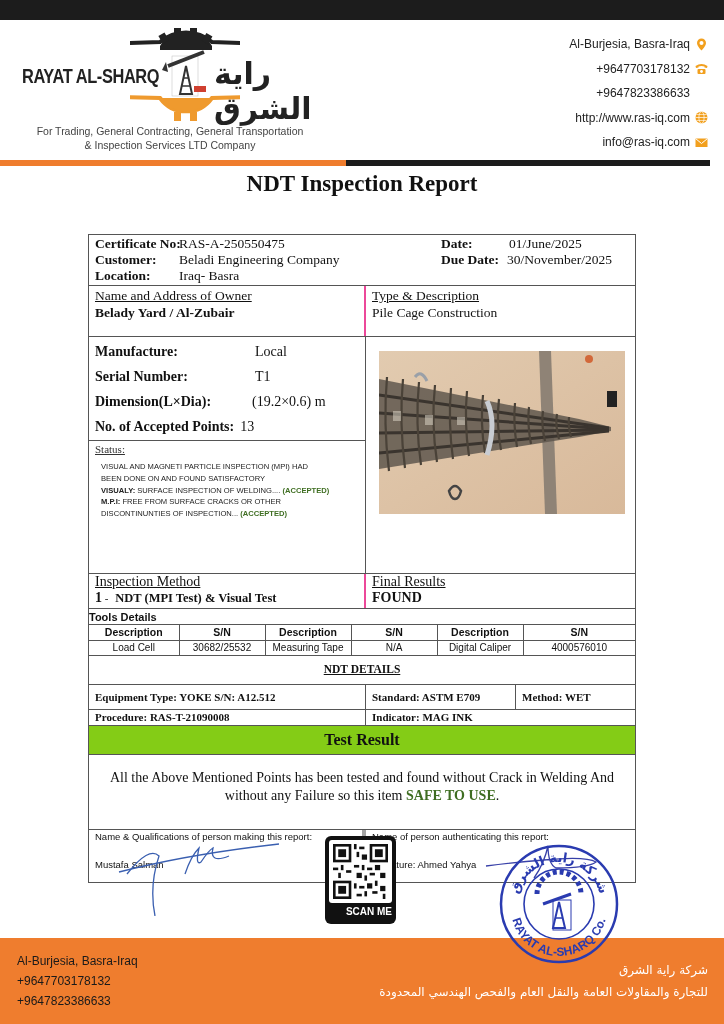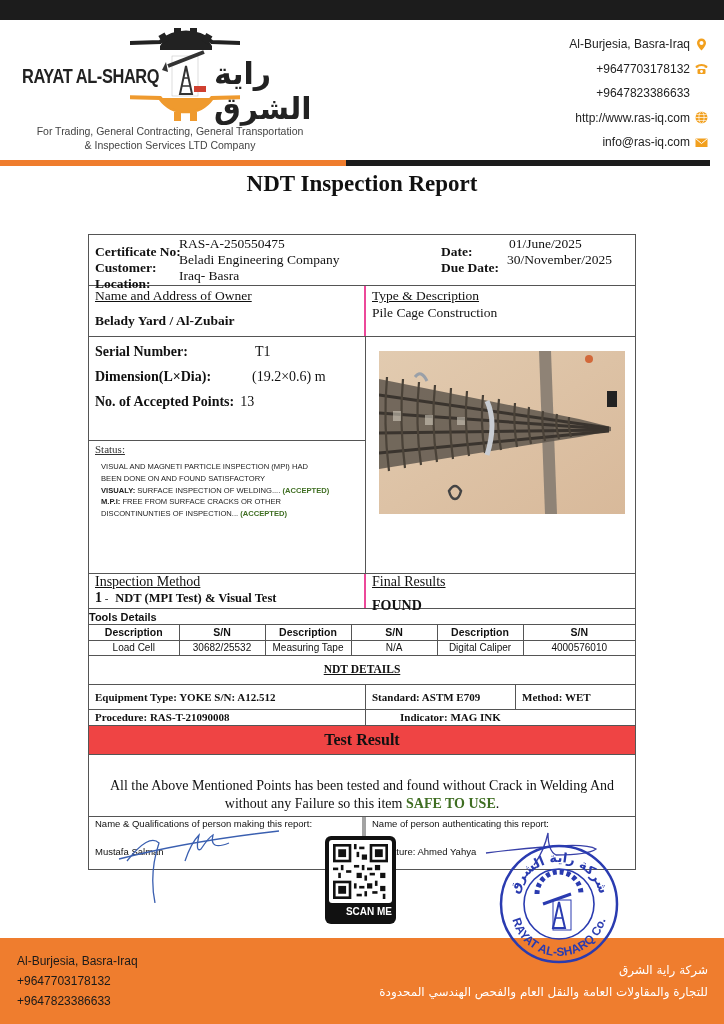--- a/index.html
+++ b/index.html
@@ -21,21 +21,21 @@
 
   .sep-orange { position: absolute; left: 0; top: 160px; width: 346px; height: 6px; background: #ef7d2e; }
   .sep-black { position: absolute; left: 346px; top: 160px; width: 364px; height: 6px; background: #1c1c1c; }
 
   .title { position: absolute; left: 0; top: 171px; width: 724px; text-align: center; font-weight: bold; font-size: 23px; color: #111; }
 
   
   .report { position: absolute; left: 88px; top: 234px; width: 548px; border: 1px solid #555; font-size: 13.5px; }
   .row { position: relative; border-bottom: 1px solid #555; }
   .row:last-child { border-bottom: none; }
-  .b { font-weight: bold; margin-top: 8px; }
+  .b { font-weight: bold; }
   .u { text-decoration: underline; }
 
   .cert { height: 51px; padding: 1px 6px; line-height: 16px; }
   .cert .l { position: absolute; left: 6px; }
   .cert .lv { position: absolute; left: 90px; }
   .cert .r { position: absolute; left: 352px; }
   .cert .rv { position: absolute; left: 420px; }
 
   .split { display: flex; }
   .split > .cell { border-right: 2px solid #ec4899; }
@@ -64,22 +64,22 @@
   .tools-table th:last-child, .tools-table td:last-child { border-right: none; }
   .tools-table th { font-weight: bold; font-size: 10.5px; border-bottom: 1px solid #555; }
 
   .ndt-head { height: 29px; text-align: center; font-weight: bold; font-size: 11.5px; line-height: 27px; text-decoration: underline; }
   .ndt-row { height: 25px; display: flex; font-weight: bold; font-size: 11px; }
   .ndt-row .cell { padding: 0 6px; line-height: 24px; border-right: 1px solid #555; }
   .ndt-row .cell:last-child { border-right: none; }
   .ndt-row2 { height: 16px; }
   .ndt-row2 .cell { line-height: 15px; }
 
-  .tr-head { height: 29px; background: #ef4444; text-align: center; font-weight: bold; font-size: 16px; line-height: 28px; }
-  .tr-body { height: 62px; text-align: center; font-size: 14px; line-height: 18px; padding-top: 22px; }
+  .tr-head { height: 29px; background: #84cc16; text-align: center; font-weight: bold; font-size: 16px; line-height: 28px; }
+  .tr-body { height: 75px; text-align: center; font-size: 14px; line-height: 18px; padding-top: 14px; }
   .tr-body .green { font-weight: bold; color: #3f6e22; }
 
   .sig { height: 52px; display: flex; font-family: "Liberation Sans", sans-serif; font-size: 9.5px; }
   .sig .cell { padding: 1px 6px; position: relative; border-right: 4px solid #a3a3a3; }
   .sig .cell:last-child { border-right: none; }
   .sig .name { position: absolute; left: 6px; top: 29px; }
   .sig svg { position: absolute; pointer-events: none; }
 
   
   .qr { position: absolute; left: 325px; top: 836px; width: 71px; height: 88px; background: #111; border-radius: 6px; padding: 4px; }
@@ -210,20 +210,24 @@
     </div>
     <div class="cell" style="flex:1;">
       <div class="u">Type &amp; Description</div>
       <div>Pile Cage Construction</div>
     </div>
   </div>
 
   <div class="row mid">
     <div class="mid-left">
       <div class="specs">
+        <div class="spec">
+          <span class="k" style="width:160px;">Manufacture:</span>
+          <span>Local</span>
+        </div>
         <div class="spec">
           <span class="k" style="width:160px;">Serial Number:</span>
           <span>T1</span>
         </div>
         <div class="spec">
           <span class="k" style="width:157px;">Dimension(L×Dia):</span>
           <span>(19.2×0.6) m</span>
         </div>
         <div class="spec">
           <span class="k" style="margin-right:6px;">No. of Accepted Points:</span>
@@ -339,21 +343,21 @@
   </div>
 
   <div class="row ndt-head">NDT DETAILS</div>
   <div class="row ndt-row">
     <div class="cell" style="width:277px;">Equipment Type: YOKE S/N: A12.512</div>
     <div class="cell" style="width:150px;">Standard: ASTM E709</div>
     <div class="cell" style="flex:1;">Method: WET</div>
   </div>
   <div class="row ndt-row ndt-row2">
     <div class="cell" style="width:277px;">Procedure: RAS-T-21090008</div>
-    <div class="cell" style="flex:1;margin-left:28px;">Indicator: MAG INK</div>
+    <div class="cell" style="flex:1;">Indicator: MAG INK</div>
   </div>
 
   <div class="row tr-head">Test Result</div>
   <div class="row tr-body">
     <div>All the Above Mentioned Points has been tested and found without Crack in Welding And</div>
     <div><span style="white-space:pre;">without any Failure so this item </span><span class="green">SAFE TO USE</span><span>.</span></div>
   </div>
 
   <div class="row sig">
     <div class="cell" style="width:277px;">

